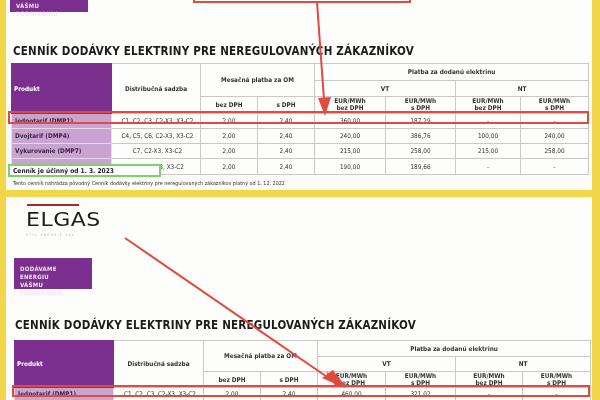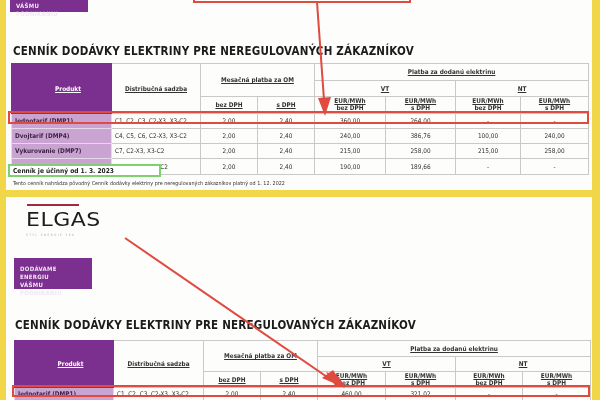--- a/index.html
+++ b/index.html
@@ -34,28 +34,28 @@
   .title-bottom { left:15px; top:318px; }
 
   table.price {
     position:absolute; border-collapse:collapse; table-layout:fixed;
     font-size:6.4px; text-align:center;
   }
   table.price td, table.price th {
     border:1px solid #c9c9c9; padding:0; overflow:hidden; white-space:nowrap;
     font-weight:bold; color:#333;
   }
-  table.price th { font-weight:bold;text-decoration:underline; }
+  table.price th { font-weight:bold; }
   table.price .prod-head {
-    background:#7b2f8e; color:#fff; text-align:center; padding-left:13px; border-color:#7b2f8e;
+    background:#7b2f8e; color:#fff; text-align:left; padding-left:2px; border-color:#7b2f8e;
   }
   table.price .prod-cell {
     background:#c9a3d1; text-align:left; padding-left:3px; color:#3a2340; border-color:#e7d9ea;
   }
-  table.price .dist-cell { text-align:left; padding-left:3px; font-weight:normal; color:#333; }
+  table.price .dist-cell { text-align:center; padding-left:3px; font-weight:normal; color:#333; }
   table.price td.num { font-weight:normal; color:#333; }
   .t-top { left:11px; top:63px; width:577px; }
   .t-bottom { left:14px; top:340px; width:576px; }
 
   .green-box {
     position:absolute; left:8px; top:164px; width:153px; height:13px;
     border:2px solid #7fd06f; box-sizing:border-box; background:#fff;
     font-size:6.6px; font-weight:bold; color:#222; padding-left:3px; line-height:10px;
   }
   .footnote {
@@ -107,21 +107,21 @@
     <th style="line-height:7px"><span>EUR/MWh</span><br><span>s DPH</span></th>
     <th style="line-height:7px"><span>EUR/MWh</span><br><span>bez DPH</span></th>
     <th style="line-height:7px"><span>EUR/MWh</span><br><span>s DPH</span></th>
   </tr>
   <tr style="height:15px">
     <td class="prod-cell">Jednotarif (DMP1)</td>
     <td class="dist-cell">C1, C2, C3, C2-X3, X3-C2</td>
     <td class="num">2,00</td>
     <td class="num">2,40</td>
     <td class="num">360,00</td>
-    <td class="num">264,00</td>
+    <td class="num">187,29</td>
     <td class="num">-</td>
     <td class="num">-</td>
   </tr>
   <tr style="height:15px">
     <td class="prod-cell">Dvojtarif (DMP4)</td>
     <td class="dist-cell">C4, C5, C6, C2-X3, X3-C2</td>
     <td class="num">2,00</td>
     <td class="num">2,40</td>
     <td class="num">240,00</td>
     <td class="num">386,76</td>

